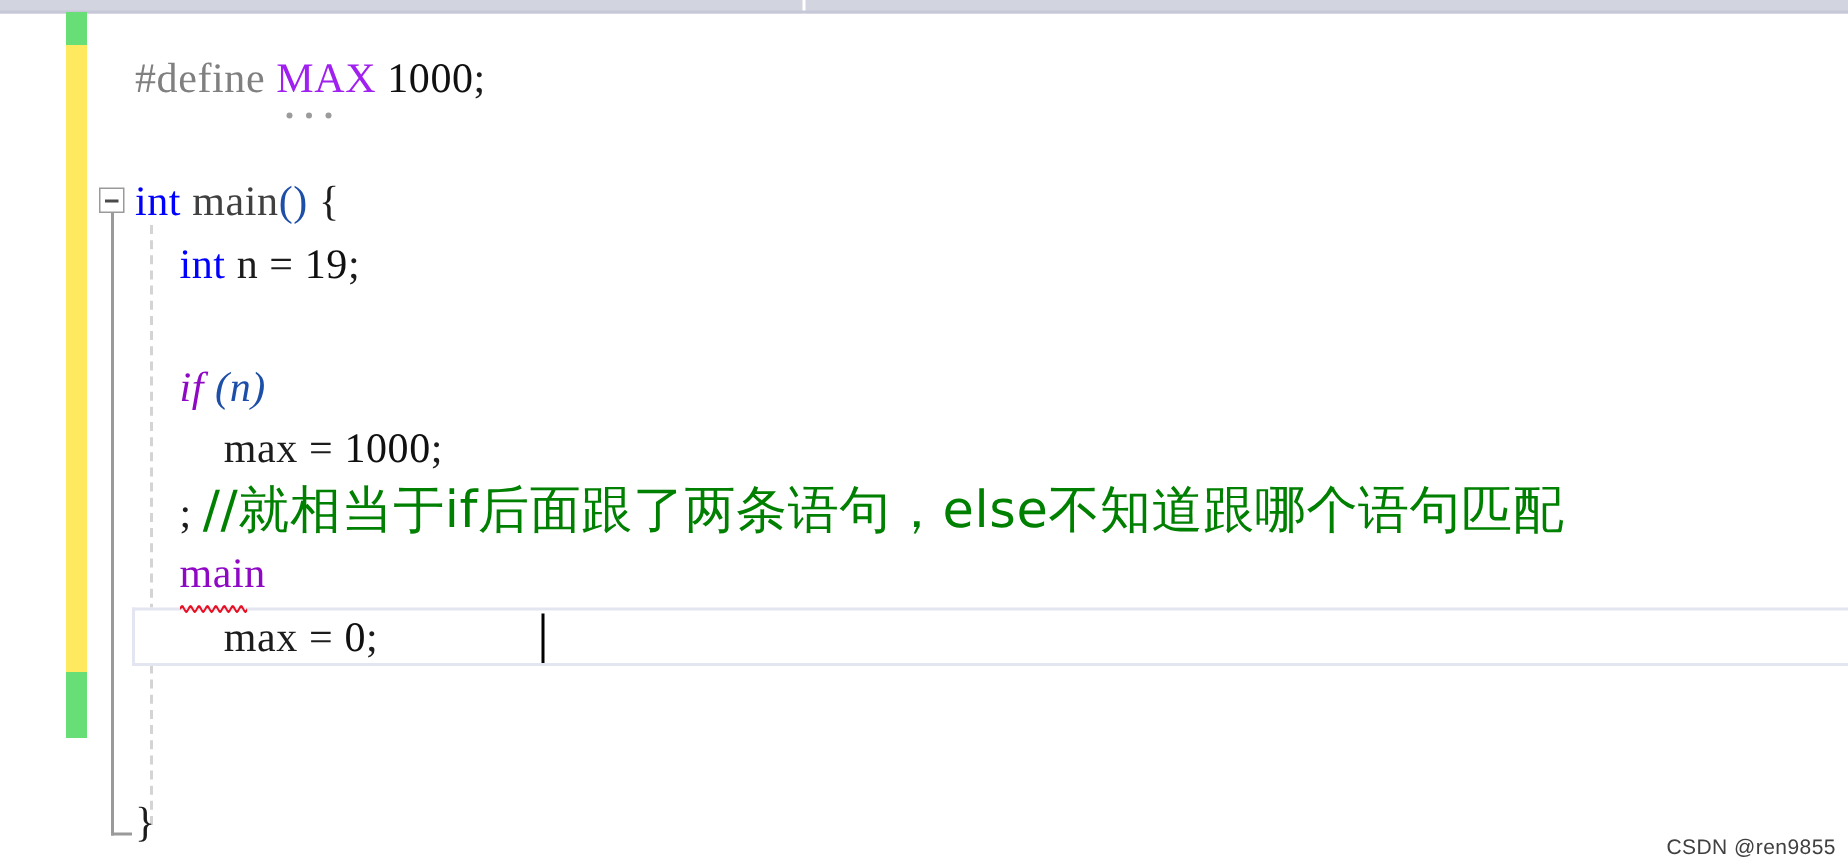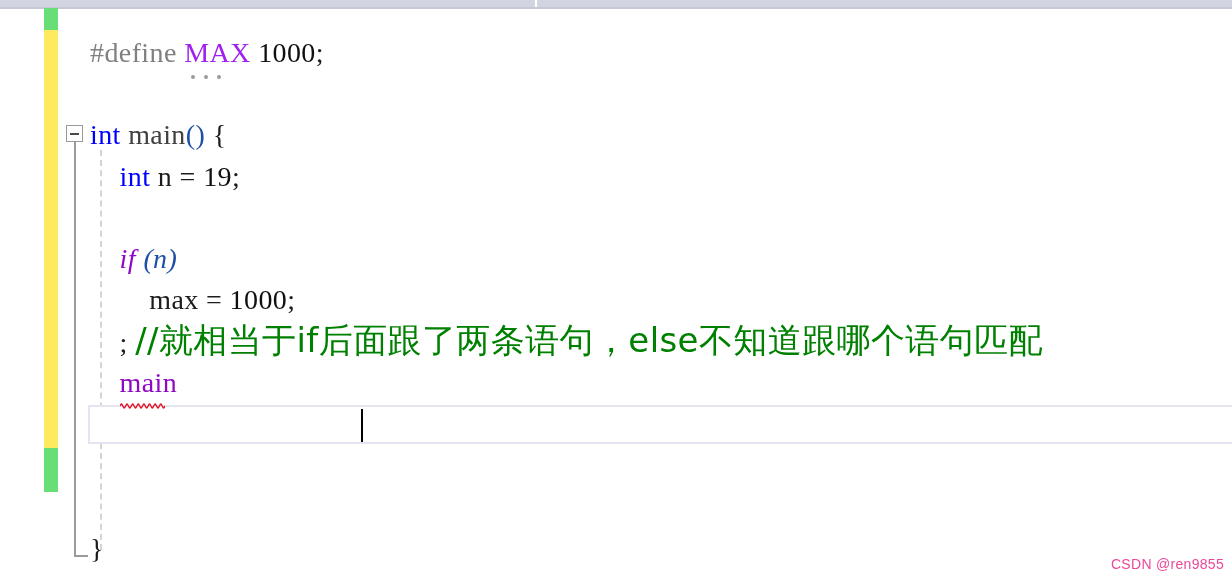--- a/index.html
+++ b/index.html
@@ -226,21 +226,21 @@
     background: #000000;
   }
 
   
   #watermark {
     position: absolute;
     right: 8px;
     bottom: 4px;
     font-family: "Liberation Sans", "DejaVu Sans", sans-serif;
     font-size: 14px;
-    color: #ec4899;
+    color: #404040;
     letter-spacing: 0.3px;
   }
 </style>
 </head>
 <body>
 
 <div id="editor-window">
 
   <div id="top-strip">
     <div class="seg-divider seg-a"></div>
@@ -285,20 +285,21 @@
 
     
     <div class="code-line ln-comment"><span class="tok-plain">    </span><span class="tok-plain">;</span><span class="tok-plain"> </span><span class="tok-comment cjk">//就相当于if后面跟了两条语句，else不知道跟哪个语句匹配</span></div>
 
     
     <div class="code-line ln-else"><span class="tok-plain">    </span><span class="tok-ctrl squiggle-wrap"><span>main</span><span class="squiggle" style="width: 45px;"><svg width="45" height="7" viewBox="0 0 80 7" preserveAspectRatio="none" xmlns="http://www.w3.org/2000/svg">
               <path d="M0 4 Q2.5 0.5 5 4 T10 4 T15 4 T20 4 T25 4 T30 4 T35 4 T40 4 T45 4 T50 4 T55 4 T60 4 T65 4 T70 4 T75 4 T80 4" fill="none" stroke="#e81123" stroke-width="2"></path>
             </svg></span></span></div>
 
     
+    <div class="code-line ln-assign0"><span class="tok-plain">        </span><span class="tok-plain">max = </span><span class="tok-number">0</span><span class="tok-plain">;</span></div>
 
     
     <div class="code-line ln-brace"><span class="tok-brace">}</span></div>
 
   </div>
 
   <div id="caret"></div>
 
   <div id="watermark">CSDN @ren9855</div>
 

